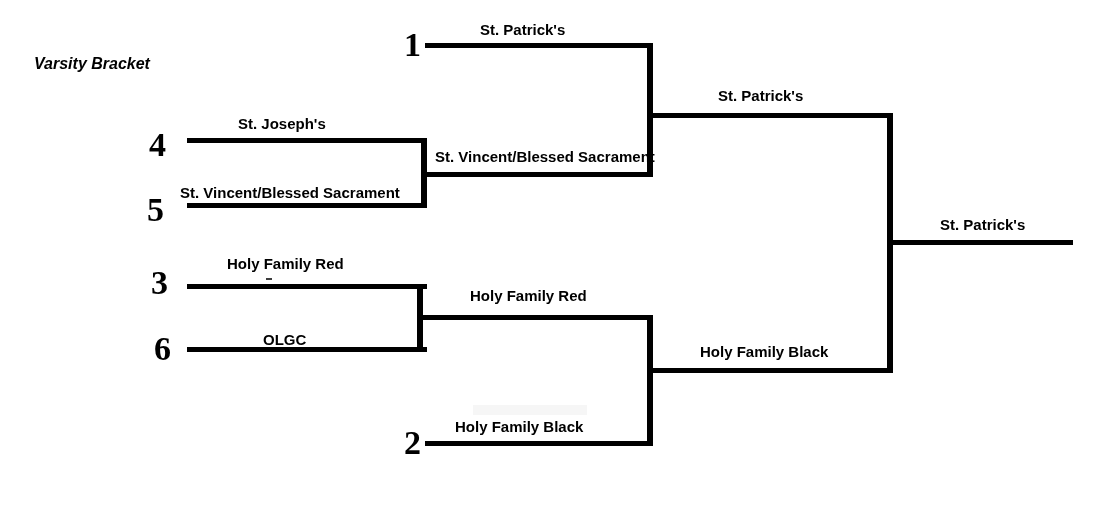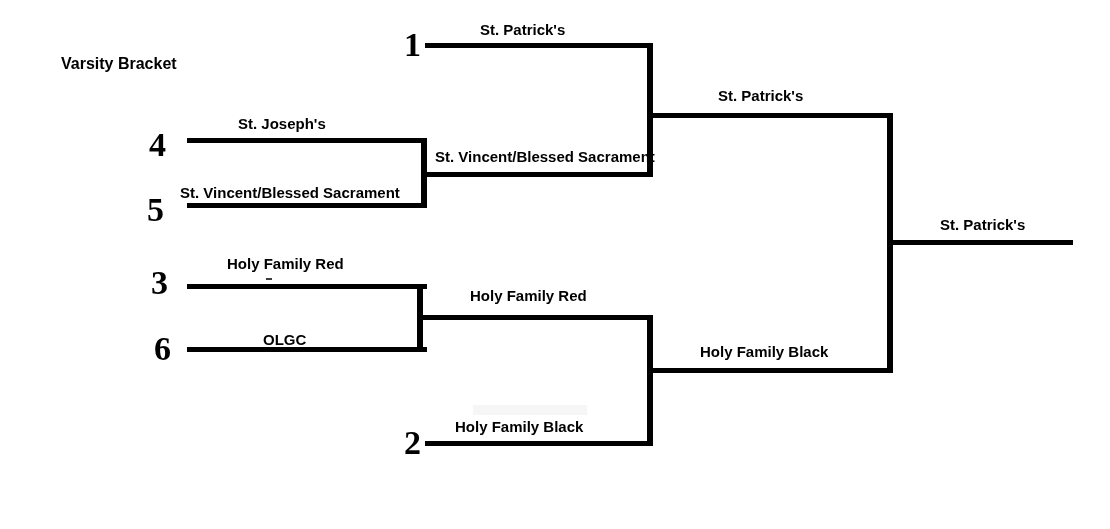--- a/index.html
+++ b/index.html
@@ -35,21 +35,21 @@
     color: #000000;
     line-height: 1;
   }
   .artifact { position: absolute; }
 </style>
 </head>
 <body>
 
 <div class="canvas">
 
-  <div class="title" style="left:61px; top:55px;">Varsity Bracket</div>
+  <div class="title" style="left:34px; top:55px;font-style:italic;">Varsity Bracket</div>
 
   <div class="seed" style="left:404px; top:28px;">1</div>
   <div class="seed" style="left:149px; top:128px;">4</div>
   <div class="seed" style="left:147px; top:193px;">5</div>
   <div class="seed" style="left:151px; top:266px;">3</div>
   <div class="seed" style="left:154px; top:332px;">6</div>
   <div class="seed" style="left:404px; top:426px;">2</div>
 
   <div class="team" style="left:480px; top:22px;">St. Patrick's</div>
   <div class="team" style="left:238px; top:116px;">St. Joseph's</div>

